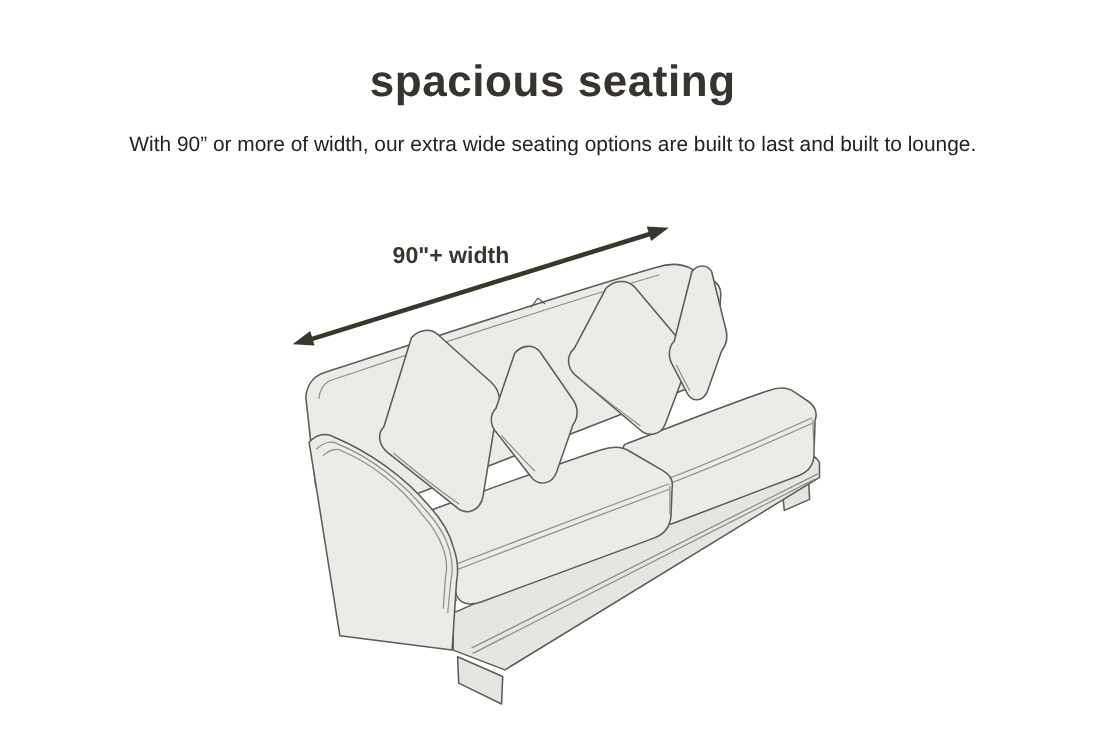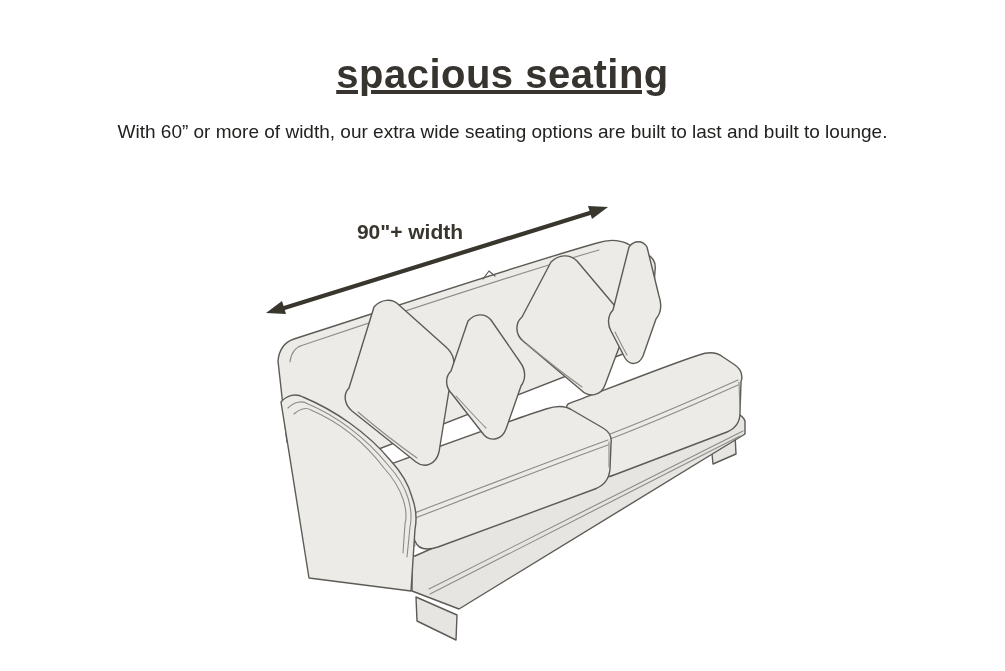--- a/index.html
+++ b/index.html
@@ -7,21 +7,21 @@
     position:relative;
     width:1005px;height:671px;
     background:#ffffff;
     overflow:hidden;
     font-family:"Liberation Sans", sans-serif;
   }
   .page-title{
     position:absolute;top:52px;left:0;width:100%;
     text-align:center;
     font-size:40px;font-weight:bold;line-height:44px;
-    color:#373430;letter-spacing:0.5px;text-decoration:underline;
+    color:#373430;letter-spacing:0.5px;
   }
   .page-desc{
     position:absolute;top:119px;left:0;width:100%;
     text-align:center;
     font-size:19px;line-height:26px;
     color:#232220;
   }
   .page-desc .line{white-space:nowrap;}
   svg.diagram{position:absolute;top:0;left:0;}
   
@@ -98,16 +98,16 @@
       <path class="arrow-shaft" d="M281,309 L593,212" stroke="#39362e"></path>
       <polygon points="266,313 282,301 286,314" fill="#39362e"></polygon>
       <polygon points="608,207 588,206 592,219" fill="#39362e"></polygon>
     </g>
     <text class="dim-label" x="410" y="239" text-anchor="middle" fill="#39362e">90"+ width</text>
   </svg>
 
   <div class="page-title">spacious seating</div>
 
   <div class="page-desc">
-    <div class="line">With 60” or more of width, our extra wide seating options are built to last and built to lounge.</div>
+    <div class="line">With 90” or more of width, our extra wide seating options are built to last and built to lounge.</div>
   </div>
 
 </div>
 
 </body></html>

